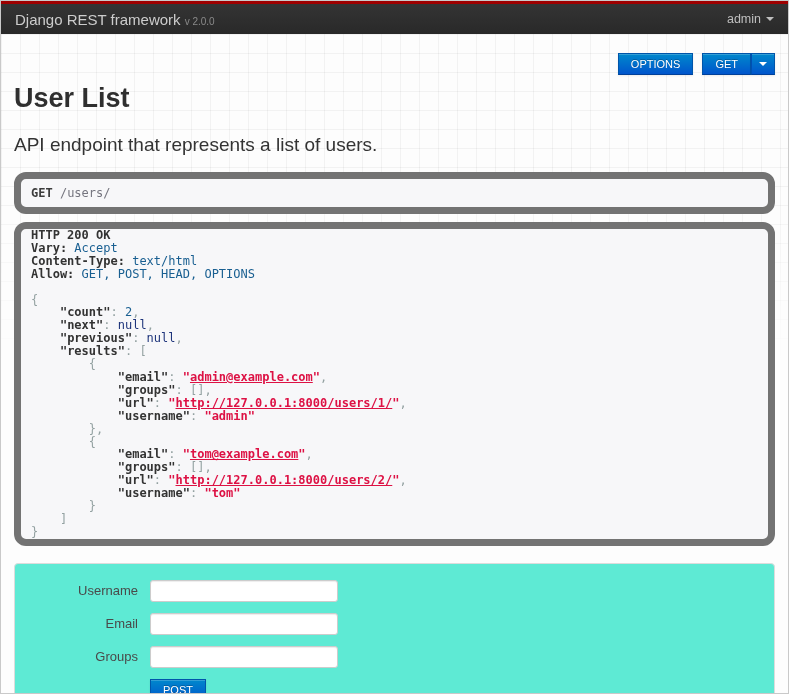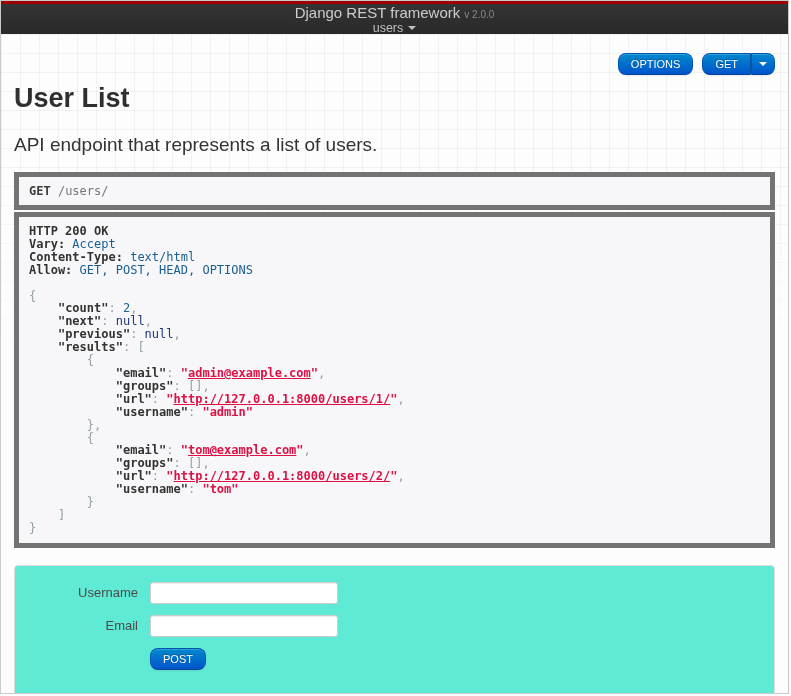--- a/index.html
+++ b/index.html
@@ -26,21 +26,20 @@
   }
 
   
   .navbar {
     position: relative; z-index: 2;
     height: 33px;
     border-top: 3px solid #9e0000;
     background: linear-gradient(to bottom, #343434, #292929);
     display: flex; align-items: center; justify-content: space-between;
     padding: 0 14px;
-    flex-direction: column;
   }
   .brand { color: #cccccc; font-size: 15px; cursor: default; }
   .brand .version { color: #8a8a8a; font-size: 10px; margin-left: 4px; }
   .user-menu {
     color: #bfbfbf; font-size: 12.5px; cursor: pointer;
     display: flex; align-items: center; gap: 5px;
   }
   .caret-down {
     width: 0; height: 0; display: inline-block;
     border-left: 4px solid transparent; border-right: 4px solid transparent;
@@ -51,21 +50,21 @@
   .container { position: relative; z-index: 1; padding: 0 13px; }
 
   .header-row { display: flex; justify-content: space-between; align-items: flex-start; margin-top: 15px; }
   h1.page-title { font-size: 27px; font-weight: bold; color: #2f2f2f; line-height: 30px; margin-top: 34px; }
   .btn-area { margin-top: 4px; display: flex; gap: 9px; }
 
   .btn-blue {
     display: inline-flex; align-items: center; justify-content: center;
     background: linear-gradient(to bottom, #0088cc, #0055cc);
     border: 1px solid #0055aa; border-bottom-color: #004099;
-    border-radius: 8px;
+    border-radius: 0;
     color: #fff; font-size: 11px; font-family: inherit;
     padding: 4px 12px; line-height: 12px;
     text-shadow: 0 -1px 0 rgba(0,0,0,0.25);
     box-shadow: inset 0 1px 0 rgba(255,255,255,0.2), 0 1px 2px rgba(0,0,0,0.08);
     cursor: pointer;
   }
   .btn-group { display: inline-flex; }
   .btn-group .btn-blue:first-child { border-top-right-radius: 0; border-bottom-right-radius: 0; }
   .btn-group .btn-blue.dropdown-toggle {
     border-top-left-radius: 0; border-bottom-left-radius: 0;
@@ -74,30 +73,30 @@
   .caret-white {
     width: 0; height: 0; display: inline-block;
     border-left: 4px solid transparent; border-right: 4px solid transparent;
     border-top: 4px solid #fff;
   }
 
   .description { margin-top: 21px; font-size: 19px; color: #333; }
 
   
   .code-panel {
-    background: #f7f7f9; border: 5px solid #737373; border-radius: 0;
+    background: #f7f7f9; border: 7px solid #737373; border-radius: 12px;
     font-family: "DejaVu Sans Mono", "Liberation Mono", monospace;
     font-size: 12px;
   }
   .request-bar { margin-top: 16px; padding: 7px 10px; line-height: 14px; }
   .request-bar .method { font-weight: bold; color: #3c3c3c; }
   .request-bar .path { color: #75757f; }
 
   pre.response {
-    margin-top: 2px; padding: 8px 10px;
+    margin-top: 8px; padding: 0 10px;
     line-height: 12.9px;
     white-space: pre;
     overflow: hidden;
   }
   .tk-b { color: #333; font-weight: bold; }
   .tk-h { color: #195f91; }
   .tk-p { color: #93a1a1; }
   .tk-n { color: #195f91; }
   .tk-k { color: #1e347b; }
   .tk-s { color: #dd1144; font-weight: bold; }
@@ -127,21 +126,21 @@
 </head>
 <body>
 
 <div class="grid-bg"></div>
 
 <div class="navbar">
   <div class="brand">
     <span>Django REST framework</span><span class="version">v 2.0.0</span>
   </div>
   <div class="user-menu">
-    <span>users</span>
+    <span>admin</span>
     <span class="caret-down"></span>
   </div>
 </div>
 
 <div class="container">
 
   <div class="header-row">
     <h1 class="page-title">User List</h1>
     <div class="btn-area">
       <button class="btn-blue">OPTIONS</button>
@@ -188,18 +187,22 @@
 
   <div class="form-panel">
     <div class="form-row">
       <label>Username</label>
       <input type="text" style="">
     </div>
     <div class="form-row">
       <label>Email</label>
       <input type="text" style="">
     </div>
+    <div class="form-row">
+      <label>Groups</label>
+      <input type="text" style="">
+    </div>
     <div class="submit-row">
       <button class="btn-blue">POST</button>
     </div>
   </div>
 
 </div>
 
 </body></html>

